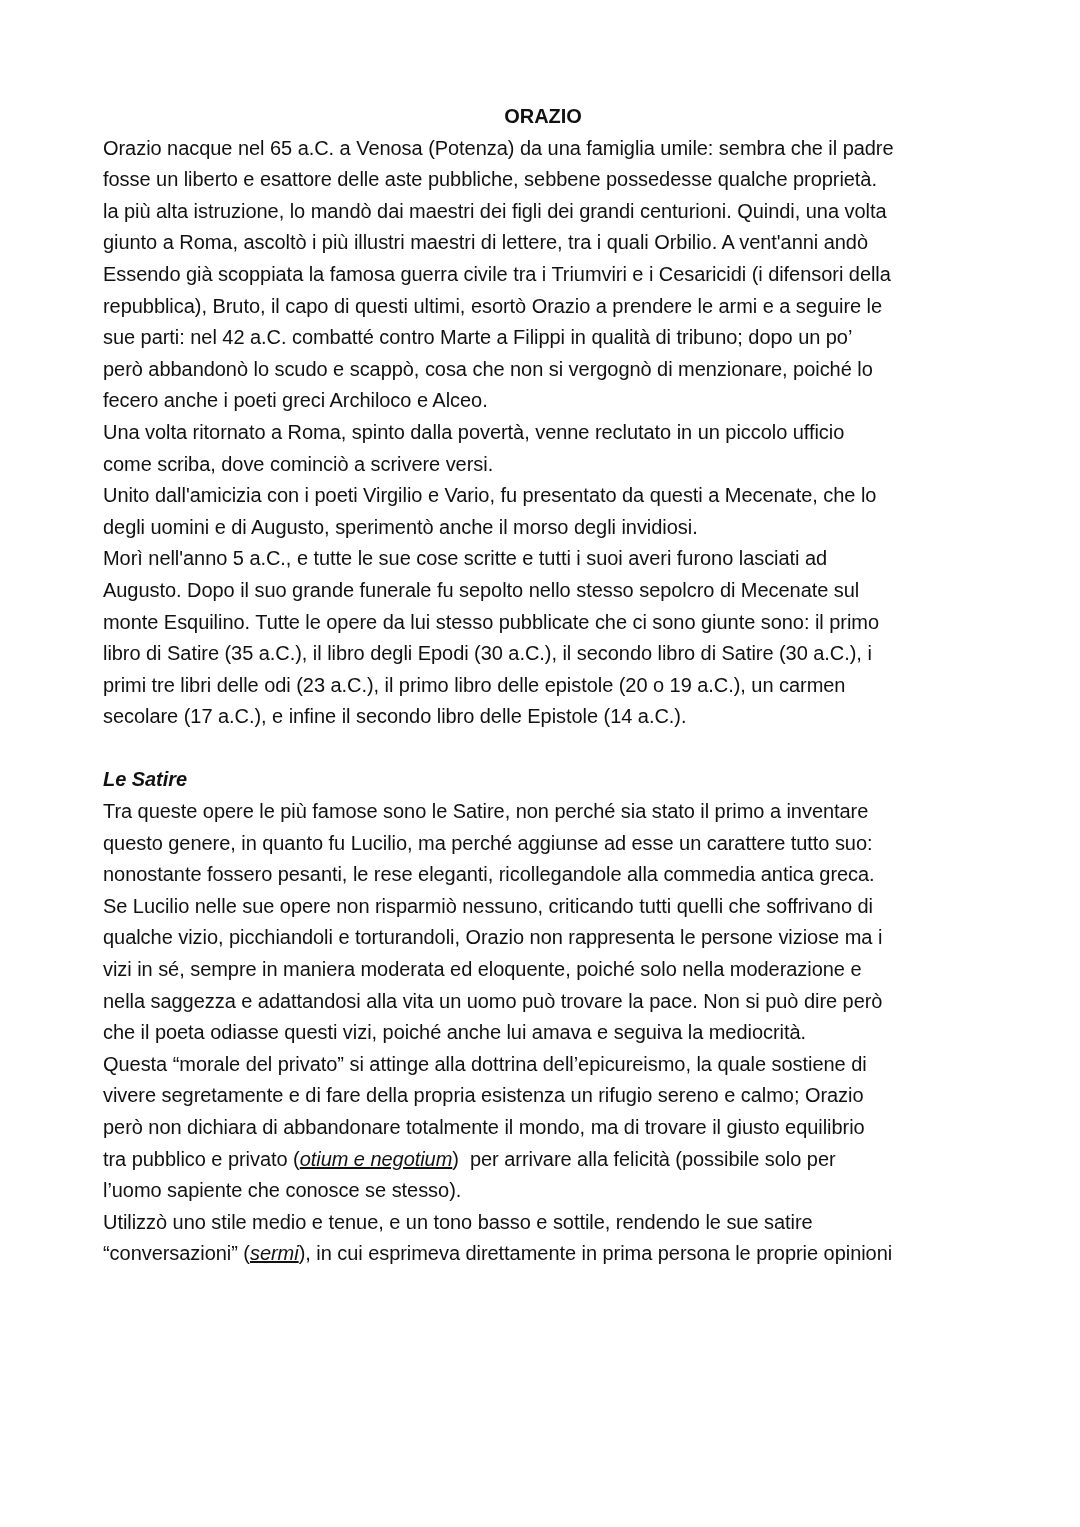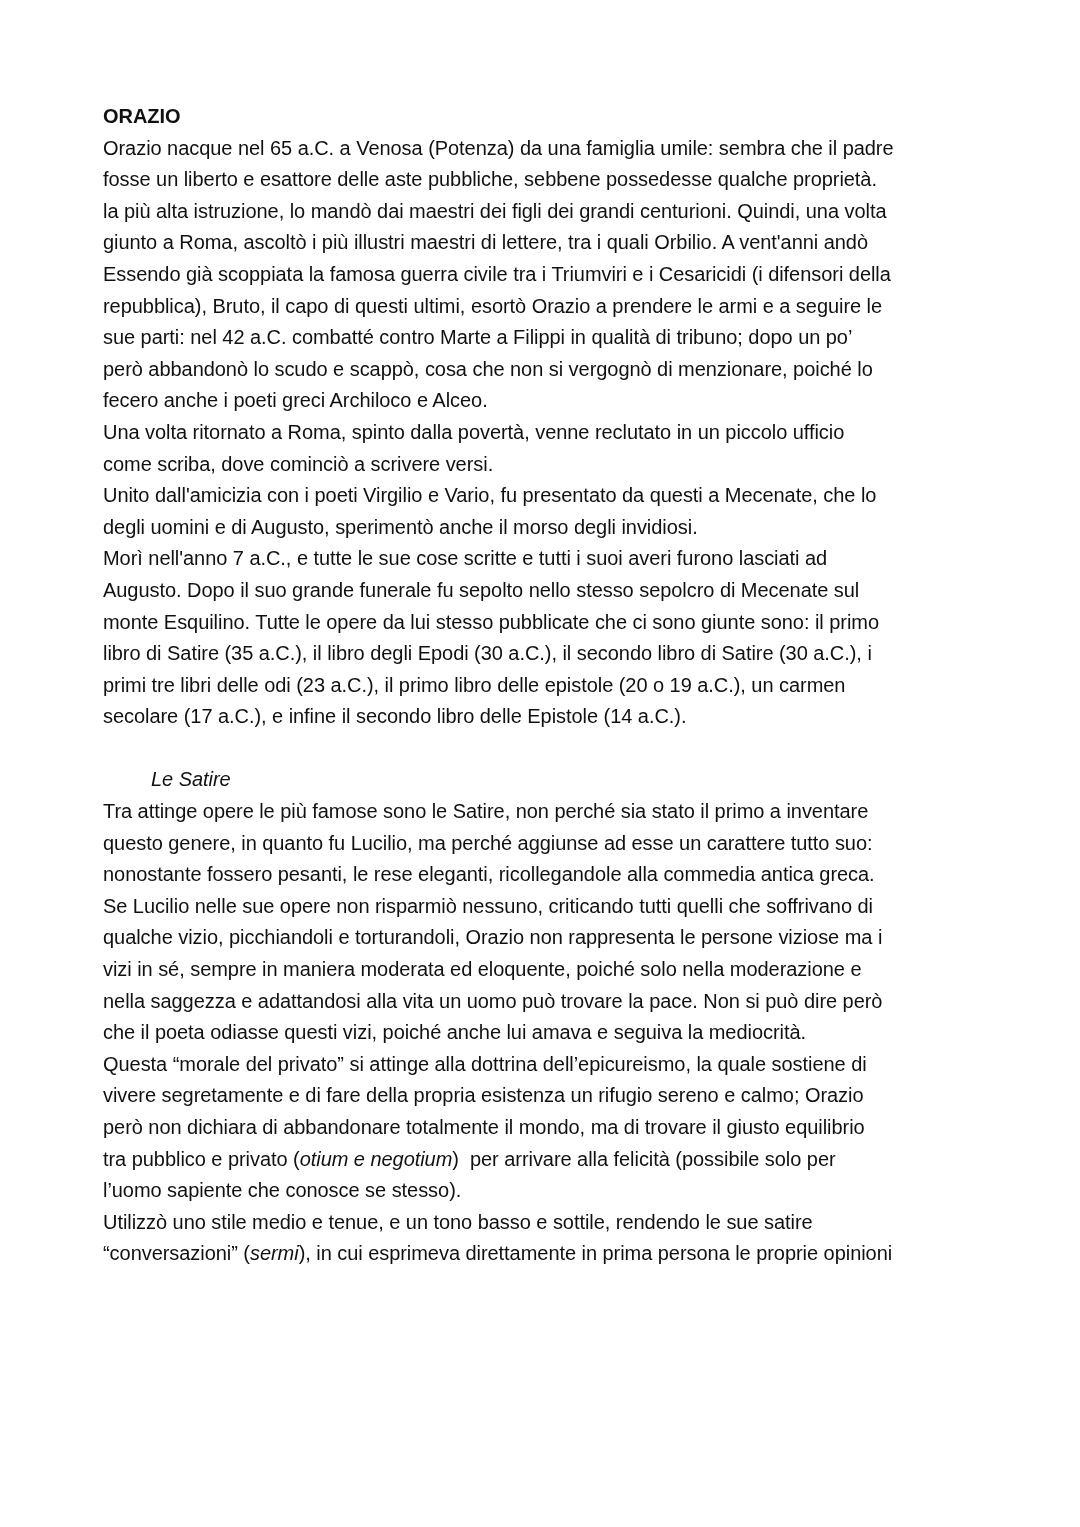--- a/index.html
+++ b/index.html
@@ -23,30 +23,30 @@
     }
     .line {
       font-size: 20px;
       line-height: 31.6px;
       height: 31.6px;
       white-space: nowrap;
       letter-spacing: -0.05px;
     }
     .heading {
       font-weight: bold;
+      text-align: center;
     }
     .heading-italic {
-      font-weight: normal;
+      font-weight: bold;
       font-style: italic;
-      margin-left: 48px;
     }
     .blank {
       height: 31.6px;
     }
-    em { font-style: italic; }
+    em { font-style: italic; text-decoration: underline; }
   </style>
 </head>
 <body>
 
 <div class="page">
   <div class="line heading">ORAZIO</div>
 
   <div>
     <div class="line">Orazio nacque nel 65 a.C. a Venosa (Potenza) da una famiglia umile: sembra che il padre</div>
     <div class="line">fosse un liberto e esattore delle aste pubbliche, sebbene possedesse qualche proprietà.</div>
@@ -54,34 +54,34 @@
     <div class="line">giunto a Roma, ascoltò i più illustri maestri di lettere, tra i quali Orbilio. A vent'anni andò</div>
     <div class="line">Essendo già scoppiata la famosa guerra civile tra i Triumviri e i Cesaricidi (i difensori della</div>
     <div class="line">repubblica), Bruto, il capo di questi ultimi, esortò Orazio a prendere le armi e a seguire le</div>
     <div class="line">sue parti: nel 42 a.C. combatté contro Marte a Filippi in qualità di tribuno; dopo un po’</div>
     <div class="line">però abbandonò lo scudo e scappò, cosa che non si vergognò di menzionare, poiché lo</div>
     <div class="line">fecero anche i poeti greci Archiloco e Alceo.</div>
     <div class="line">Una volta ritornato a Roma, spinto dalla povertà, venne reclutato in un piccolo ufficio</div>
     <div class="line">come scriba, dove cominciò a scrivere versi.</div>
     <div class="line">Unito dall'amicizia con i poeti Virgilio e Vario, fu presentato da questi a Mecenate, che lo</div>
     <div class="line">degli uomini e di Augusto, sperimentò anche il morso degli invidiosi.</div>
-    <div class="line">Morì nell'anno 7 a.C., e tutte le sue cose scritte e tutti i suoi averi furono lasciati ad</div>
+    <div class="line">Morì nell'anno 5 a.C., e tutte le sue cose scritte e tutti i suoi averi furono lasciati ad</div>
     <div class="line">Augusto. Dopo il suo grande funerale fu sepolto nello stesso sepolcro di Mecenate sul</div>
     <div class="line">monte Esquilino. Tutte le opere da lui stesso pubblicate che ci sono giunte sono: il primo</div>
     <div class="line">libro di Satire (35 a.C.), il libro degli Epodi (30 a.C.), il secondo libro di Satire (30 a.C.), i</div>
     <div class="line">primi tre libri delle odi (23 a.C.), il primo libro delle epistole (20 o 19 a.C.), un carmen</div>
     <div class="line">secolare (17 a.C.), e infine il secondo libro delle Epistole (14 a.C.).</div>
   </div>
 
   <div class="blank"></div>
 
   <div class="line heading-italic">Le Satire</div>
 
   <div>
-    <div class="line">Tra attinge opere le più famose sono le Satire, non perché sia stato il primo a inventare</div>
+    <div class="line">Tra queste opere le più famose sono le Satire, non perché sia stato il primo a inventare</div>
     <div class="line">questo genere, in quanto fu Lucilio, ma perché aggiunse ad esse un carattere tutto suo:</div>
     <div class="line">nonostante fossero pesanti, le rese eleganti, ricollegandole alla commedia antica greca.</div>
     <div class="line">Se Lucilio nelle sue opere non risparmiò nessuno, criticando tutti quelli che soffrivano di</div>
     <div class="line">qualche vizio, picchiandoli e torturandoli, Orazio non rappresenta le persone viziose ma i</div>
     <div class="line">vizi in sé, sempre in maniera moderata ed eloquente, poiché solo nella moderazione e</div>
     <div class="line">nella saggezza e adattandosi alla vita un uomo può trovare la pace. Non si può dire però</div>
     <div class="line">che il poeta odiasse questi vizi, poiché anche lui amava e seguiva la mediocrità.</div>
     <div class="line">Questa “morale del privato” si attinge alla dottrina dell’epicureismo, la quale sostiene di</div>
     <div class="line">vivere segretamente e di fare della propria esistenza un rifugio sereno e calmo; Orazio</div>
     <div class="line">però non dichiara di abbandonare totalmente il mondo, ma di trovare il giusto equilibrio</div>

